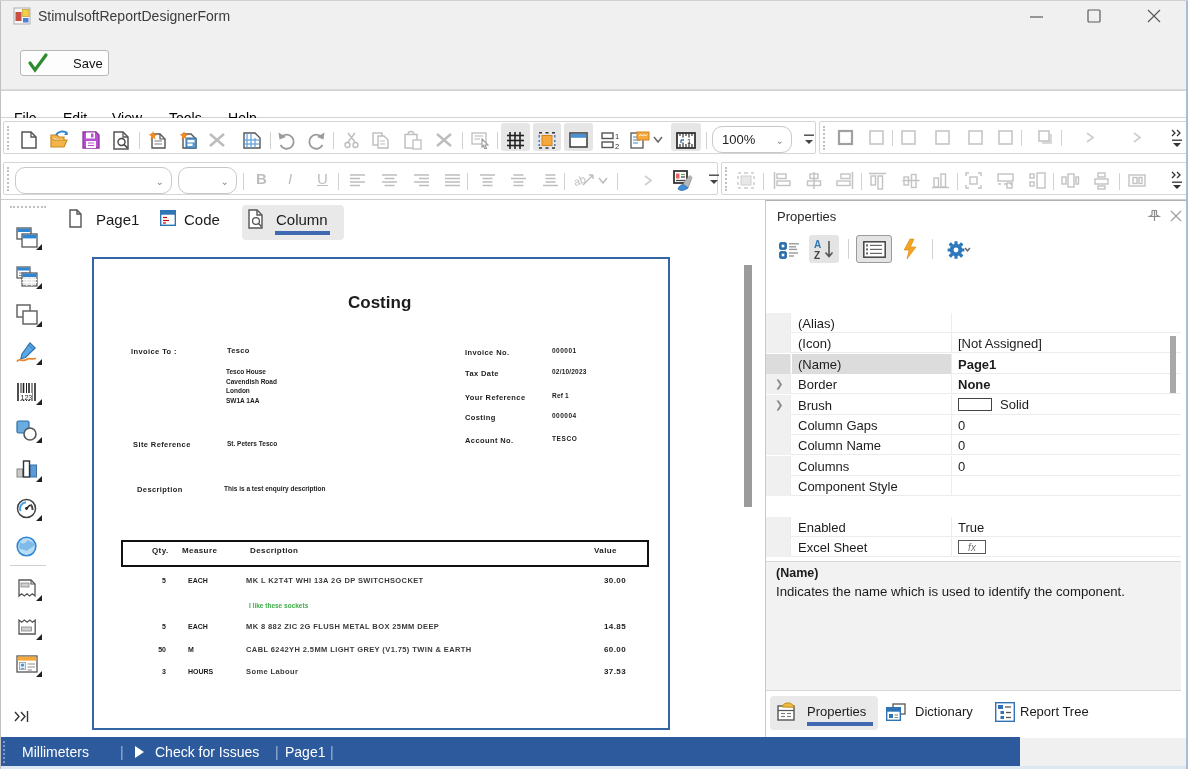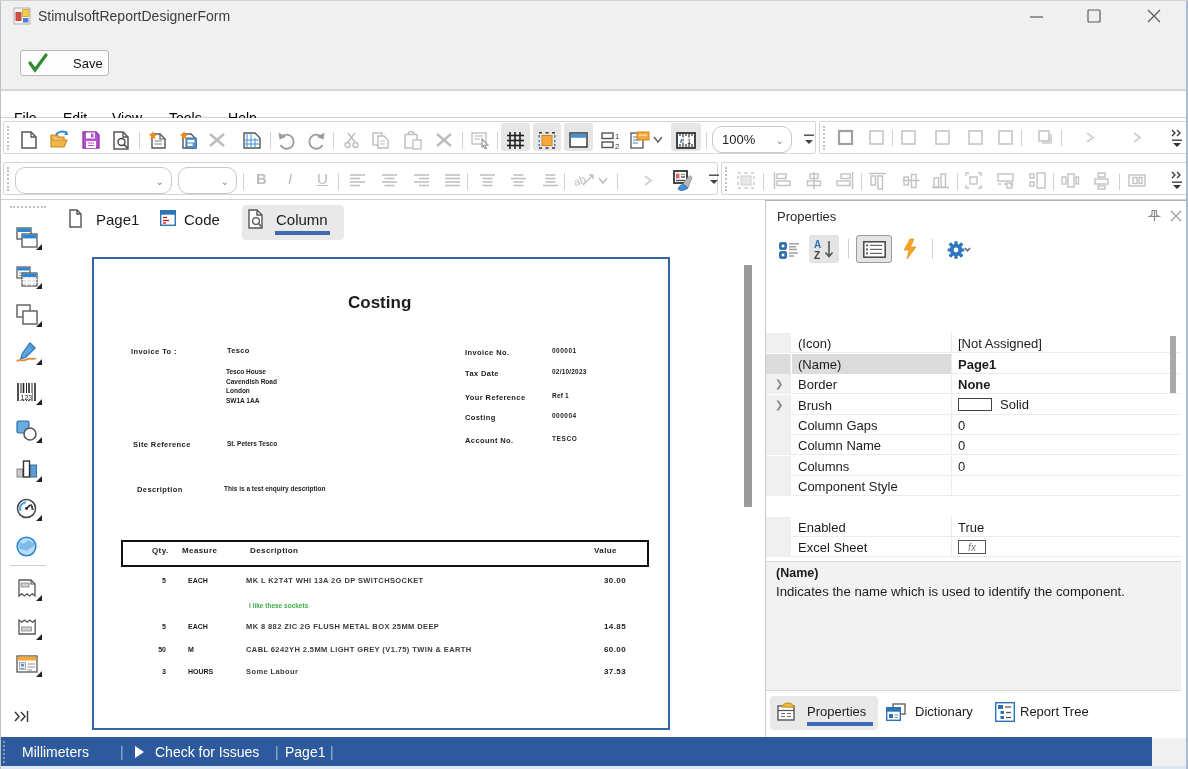--- a/index.html
+++ b/index.html
@@ -57,21 +57,21 @@
 .pexp { position:absolute; left:9px; top:4px; font-size:10px; color:#888; }
 #gridsb { left:404px; top:135px; width:6px; height:57px; background:#a8a8a8; }
 #descpanel { left:0px; top:360px; width:415px; height:130px; background:#f2f2f2; border-top:1px solid #d7d7d7; border-bottom:1px solid #d7d7d7; }
 #descpanel b { position:absolute; left:10px; top:4px; font-size:12.5px; color:#1c1c1c; }
 #descpanel span { position:absolute; left:10px; top:22px; font-size:13.2px; color:#1c1c1c; }
 #proptabs { left:0; top:492px; width:423px; height:45px; background:#fff; }
 #propspill { left:4px; top:3px; width:108px; height:34px; background:#e9e9e9; border-radius:4px; }
 #propsunderline { left:41px; top:29px; width:66px; height:4px; background:#3f6ab1; }
 .ptabtext { font-size:13px; color:#1b1b1b; }
 
-#statusbar { left:0; top:737px; width:1152px; height:29px; background:#2d5a9c; color:#fff; }
+#statusbar { left:0; top:737px; width:1020px; height:29px; background:#2d5a9c; color:#fff; }
 #statusbar .st { position:absolute; top:7px; font-size:14px; }
 #statuslight { left:0; top:766px; width:1188px; height:3px; background:#dde6f3; }
 svg { position:absolute; overflow:visible; }
 </style>
 </head>
 <body>
 
 <div class="abs" id="titlebar">
   <svg class="abs" style="left:13px; top:7px" width="18" height="18" viewBox="0 0 18 18">
     <rect x="1" y="1" width="16" height="16" fill="#f5f5f5" stroke="#b0b0b0" stroke-width="1"></rect>
@@ -754,20 +754,26 @@
           <rect x="3.2" y="3.9" width="3.4" height="3.4" rx="0.6" transform="rotate(45 4.9 5.6)"></rect>
           <rect x="13.4" y="3.9" width="3.4" height="3.4" rx="0.6" transform="rotate(45 15.1 5.6)"></rect>
           <rect x="3.2" y="14.7" width="3.4" height="3.4" rx="0.6" transform="rotate(45 4.9 16.4)"></rect>
           <rect x="13.4" y="14.7" width="3.4" height="3.4" rx="0.6" transform="rotate(45 15.1 16.4)"></rect>
         </g>
       </g>
       <circle cx="10" cy="11" r="2.4" fill="#fff"></circle>
       <path d="M19 9 L21.5 11.8 L24 9" fill="none" stroke="#666" stroke-width="1.5"></path>
     </svg>
     <div class="abs" id="grid">
+        <div class="prow" style="top:0px">
+          <div class="pgut"></div>
+          <div class="plab">(Alias)</div>
+          <div class="pdiv"></div>
+          <div class="pval"></div>
+        </div>
         <div class="prow" style="top:20.4px">
           <div class="pgut"></div>
           <div class="plab">(Icon)</div>
           <div class="pdiv"></div>
           <div class="pval">[Not Assigned]</div>
         </div>
         <div class="prow" style="top:40.8px">
           <div class="pgut" style="background:#dcdcdc"></div>
           <div class="plab" style="background:#dcdcdc; left:26px; padding-left:6px; width:159px; height:20px; top:0; padding-top:3px">(Name)</div>
           <div class="pdiv"></div>

